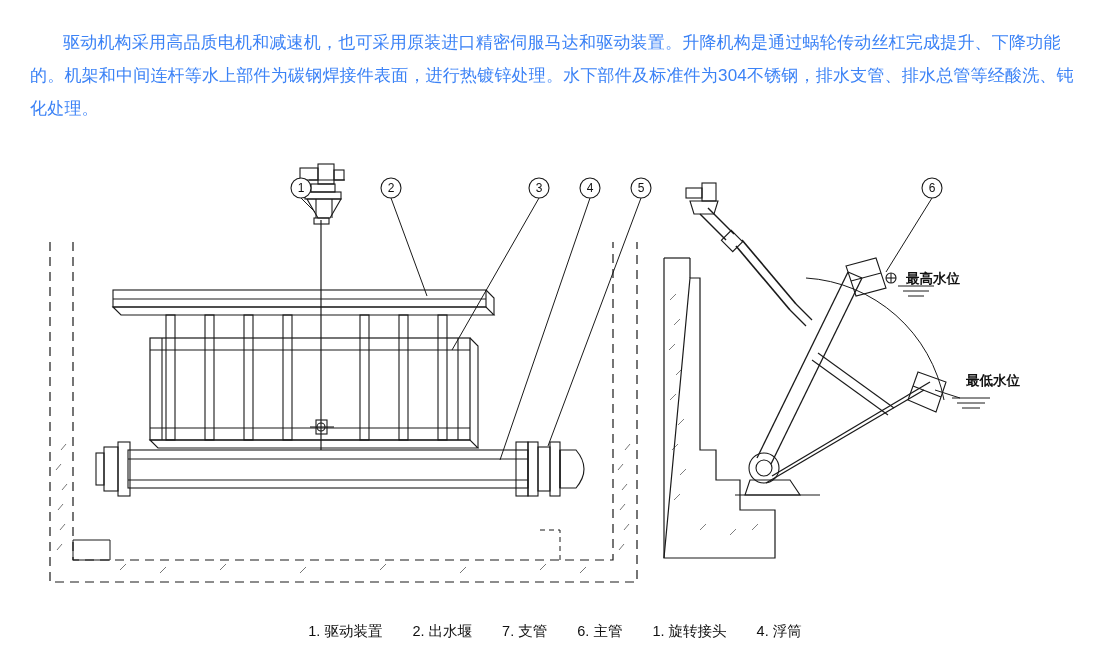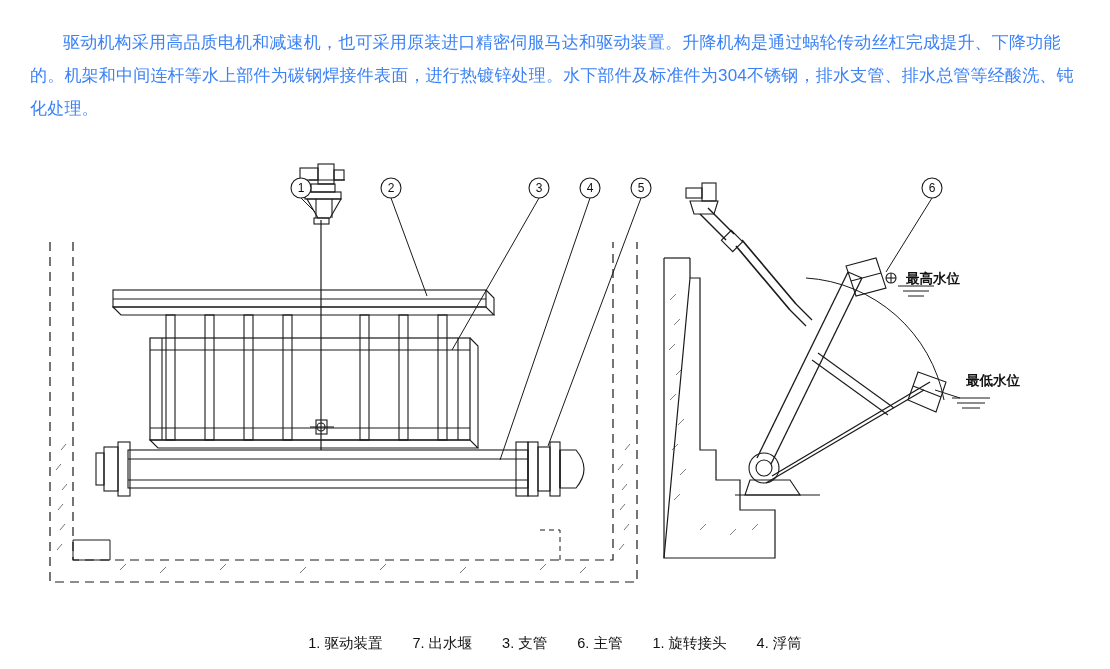--- a/index.html
+++ b/index.html
@@ -46,21 +46,21 @@
     position: absolute;
     left: 0;
     top: 622px;
     width: 1110px;
     text-align: center;
     font-size: 14.5px;
     color: #111;
   }
   .legend .item {
     display: inline-block;
-    margin: 12px 13px;
+    margin: 0 13px;
     white-space: nowrap;
   }
   .callout-text {
     font-family: "Liberation Sans", sans-serif;
   }
 </style>
 </head>
 <body>
 
 <div id="page">
@@ -278,20 +278,20 @@
 
       <g class="callout-text" fill="#111" stroke="none" font-size="13.5" font-weight="bold">
         <text x="906" y="133">最高水位</text>
         <text x="966" y="235">最低水位</text>
       </g>
     </svg>
   </div>
 
   <div class="legend">
     <span class="item">1. 驱动装置</span>
-    <span class="item">7. 出水堰</span>
-    <span class="item">3. 支管</span>
+    <span class="item">2. 出水堰</span>
+    <span class="item">7. 支管</span>
     <span class="item">6. 主管</span>
     <span class="item">1. 旋转接头</span>
     <span class="item">4. 浮筒</span>
   </div>
 
 </div>
 
 </body></html>

